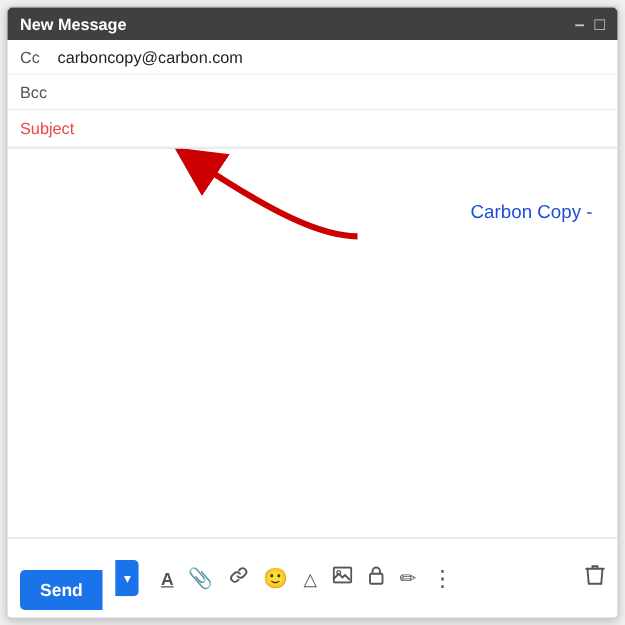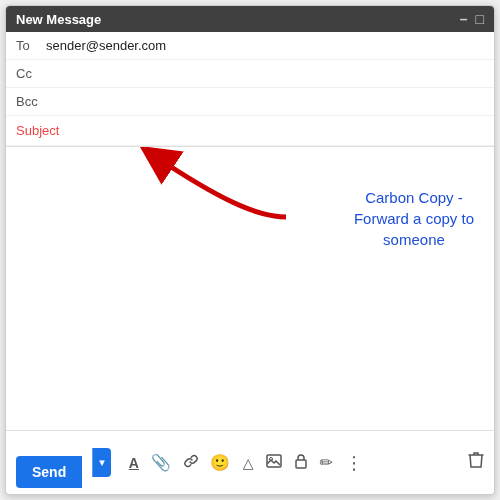--- a/index.html
+++ b/index.html
@@ -166,25 +166,22 @@
   <div class="title-bar">
     <span>New Message</span>
     <div class="title-bar-controls">
       <span>–</span>
       <span>□</span>
     </div>
   </div>
 
   <div class="fields-area">
     <div class="field-row">
-      <span class="field-label">To</span>
-      <span class="field-value">sender@sender.com</span>
-    </div>
-    <div class="field-row">
       <span class="field-label">Cc</span>
+      <span class="field-value">carboncopy@carbon.com</span>
     </div>
     <div class="field-row">
       <span class="field-label">Bcc</span>
     </div>
     <div class="subject-row">
       <span>Subject</span>
     </div>
   </div>
 
   <div class="body-area">
@@ -194,22 +191,21 @@
       <defs>
         <marker id="arrowhead" markerWidth="8" markerHeight="8" refX="4" refY="4" orient="auto">
           <path d="M0,0 L0,8 L8,4 Z" fill="#cc0000"></path>
         </marker>
       </defs>
       <path d="M 210,80 C 180,80 140,60 80,20" stroke="#cc0000" stroke-width="5" fill="none" marker-end="url(#arrowhead)"></path>
     </svg>
 
     <div class="annotation">
       <span>Carbon Copy -</span><br>
-      <span>Forward a copy to</span><br>
-      <span>someone</span>
+      <br>
     </div>
   </div>
 
   <div class="toolbar">
     <button class="send-btn">Send</button>
     <button class="send-dropdown">▾</button>
 
     <div class="toolbar-icons">
       <span class="toolbar-icon" style="text-decoration:underline;font-weight:bold;font-size:14px;">A</span>
       <span class="toolbar-icon">📎</span>

